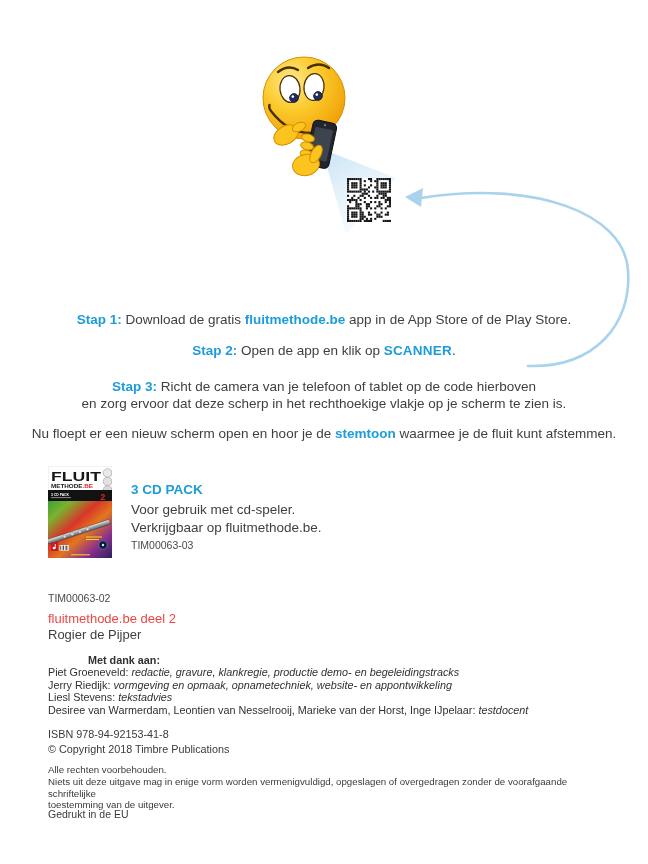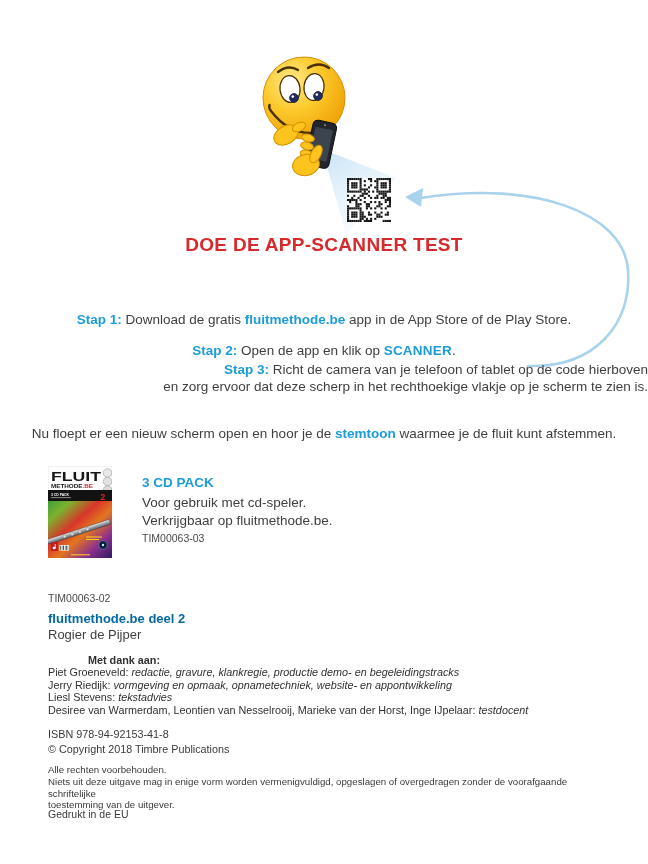--- a/index.html
+++ b/index.html
@@ -15,34 +15,34 @@
   
   .heading{
     left:0;top:233px;width:648px;text-align:center;
     color:#d62a2e;font-size:19px;line-height:23px;font-weight:800;
     letter-spacing:.3px;
   }
   
   .step{left:0;width:648px;text-align:center;font-size:13.5px;line-height:17px;color:#3f3f3f;}
   .step-1{top:297px;}
   .step-2{top:328px;}
-  .step-3{top:347px;text-align:right;}
+  .step-3{top:364px;}
   .note{top:411px;}
   .blue-b{color:#1d9cd8;font-weight:bold;}
   .scanner{color:#1d9cd8;font-weight:800;letter-spacing:.2px;}
   
-  .cd-pack{left:48px;top:466px;display:flex;gap:30px;}
+  .cd-pack{left:48px;top:466px;display:flex;gap:19px;align-items:center;}
   .cd-info{padding-top:9px;}
   .cd-title{color:#1d9cd8;font-weight:bold;font-size:13.5px;margin:0 0 4px 0;}
   .cd-line{font-size:13.5px;line-height:17.5px;margin:0;color:#3f3f3f;}
   .cd-sku{font-size:10.5px;color:#4a4a4a;margin-top:3px;}
   
   .sku2{left:48px;top:592px;font-size:10.5px;color:#4a4a4a;}
   .book{left:48px;top:611px;font-size:13px;line-height:15.5px;}
-  .book-title{font-weight:bold;color:#0369a1;text-align:center;}
+  .book-title{font-weight:normal;color:#ef4444;text-align:center;}
   .book-author{color:#3f3f3f;}
   .thanks{left:48px;top:654px;font-size:10.8px;line-height:12.4px;color:#303030;}
   .thanks .lbl{font-weight:bold;margin-left:40px;}
   .thanks .role{font-style:italic;}
   .legal{left:48px;top:727px;font-size:10.8px;line-height:14.5px;color:#3a3a3a;}
   .rights{left:48px;top:764px;font-size:9.7px;line-height:11.8px;color:#3a3a3a;width:562px;}
   .printed{left:48px;top:808px;font-size:10.5px;color:#3a3a3a;}
 </style>
 </head>
 <body>
@@ -307,21 +307,21 @@
         <rect x="40" y="40" width="2" height="2"></rect>
       </g>
   </svg>
 
   <svg class="abs arrow-svg" width="245" height="220" viewBox="0 0 245 220" aria-hidden="true">
     <path d="M133,208 C200,210 237,166 233,112 C229,55 140,22 26,40" stroke="#a9d3ec" stroke-width="2.6" fill="none" stroke-linecap="round"></path>
     <polygon points="10,39 28,30 26,49" fill="#a9d3ec"></polygon>
   </svg>
 
   <div class="abs heading">
-    <span>DOE DE APP-SCANNER TEST</span><br>
+    <br>
   </div>
 
   <p class="abs step step-1"><span class="blue-b">Stap 1:</span><span> Download de gratis </span><span class="blue-b">fluitmethode.be</span><span> app in de App Store of de Play Store.</span></p>
 
   <p class="abs step step-2"><span class="blue-b">Stap 2:</span><span> Open de app en klik op </span><span class="scanner">SCANNER</span><span>.</span></p>
 
   <p class="abs step step-3"><span class="blue-b">Stap 3:</span><span> Richt de camera van je telefoon of tablet op de code hierboven</span><br><span>en zorg ervoor dat deze scherp in het rechthoekige vlakje op je scherm te zien is.</span></p>
 
   <p class="abs step note"><span>Nu floept er een nieuw scherm open en hoor je de </span><span class="blue-b">stemtoon</span><span> waarmee je de fluit kunt afstemmen.</span></p>
 

